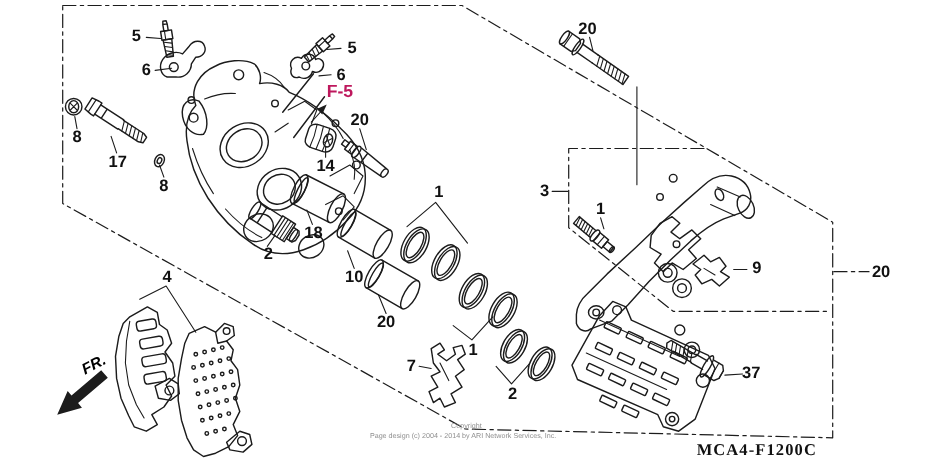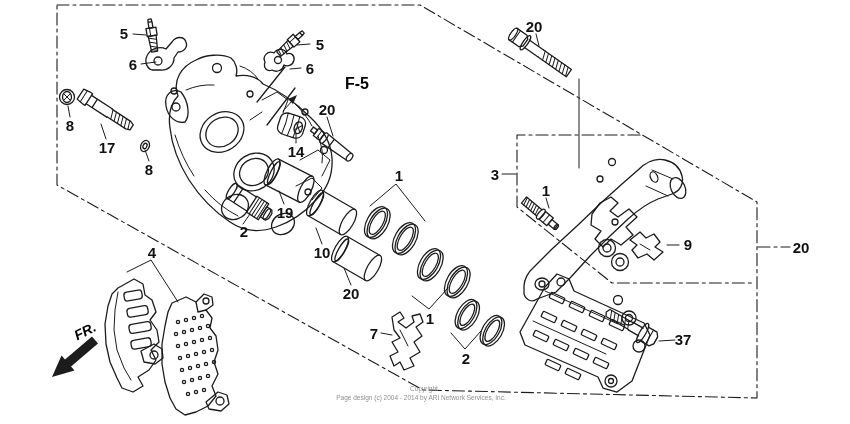--- a/index.html
+++ b/index.html
@@ -7,21 +7,21 @@
          font-family:"Liberation Sans",sans-serif;}
   #art{position:absolute;left:0;top:0;}
   #art path,#art ellipse,#art circle,#art line,#art rect,#art polyline{
     stroke:#1c1c1c;fill:none;stroke-width:1.3;stroke-linecap:round;stroke-linejoin:round;}
   #art .thin{stroke-width:1;}
   #art .dashdot{stroke-dasharray:12 4 3 4;stroke-width:1.1;}
   #art .solidfill{fill:#1c1c1c;stroke:none;}
   .callout{position:absolute;transform:translate(-50%,-50%);
     font:700 15px "Liberation Sans",sans-serif;color:#111;letter-spacing:0;white-space:nowrap;}
   .ref-label{position:absolute;transform:translate(-50%,-50%);
-    font:700 16px "Liberation Sans",sans-serif;color:#000000;margin-left:48px;}
+    font:700 16px "Liberation Sans",sans-serif;color:#be185d;}
   .fr-label{position:absolute;transform:translate(-50%,-50%) rotate(-27deg);
     font:italic 700 14px "Liberation Sans",sans-serif;color:#000;}
   .fig-code{position:absolute;transform:translate(-50%,-50%);
     font:700 15px "Liberation Serif",serif;color:#111;letter-spacing:1px;}
   .watermark{position:absolute;transform:translate(-50%,-50%);
     font:400 6.5px "Liberation Sans",sans-serif;color:#8f8f8f;white-space:nowrap;}
 </style>
 </head>
 <body>
 
@@ -382,32 +382,33 @@
   <div class="callout" style="left:124px;top:33px">5</div>
   <div class="callout" style="left:133px;top:64px">6</div>
   <div class="callout" style="left:320px;top:44px">5</div>
   <div class="callout" style="left:310px;top:68px">6</div>
   <div class="callout" style="left:327px;top:109px">20</div>
   <div class="callout" style="left:296px;top:151px">14</div>
   <div class="callout" style="left:70px;top:125px">8</div>
   <div class="callout" style="left:107px;top:147px">17</div>
   <div class="callout" style="left:149px;top:169px">8</div>
   <div class="callout" style="left:244px;top:231px">2</div>
-  <div class="callout" style="left:285px;top:212px">19</div>
+  <div class="callout" style="left:285px;top:212px">18</div>
   <div class="callout" style="left:322px;top:252px">10</div>
   <div class="callout" style="left:351px;top:293px">20</div>
   <div class="callout" style="left:399px;top:175px">1</div>
   <div class="callout" style="left:430px;top:318px">1</div>
   <div class="callout" style="left:466px;top:358px">2</div>
   <div class="callout" style="left:374px;top:333px">7</div>
   <div class="callout" style="left:152px;top:252px">4</div>
   <div class="callout" style="left:495px;top:174px">3</div>
   <div class="callout" style="left:546px;top:190px">1</div>
   <div class="callout" style="left:688px;top:244px">9</div>
   <div class="callout" style="left:801px;top:247px">20</div>
   <div class="callout" style="left:534px;top:26px">20</div>
   <div class="callout" style="left:683px;top:339px">37</div>
 
   <div class="ref-label" style="left:309px;top:84px">F-5</div>
   <div class="fr-label" style="left:85px;top:331px">FR.</div>
+  <div class="fig-code" style="left:688px;top:410px">MCA4-F1200C</div>
   <div class="watermark" style="left:424px;top:388px">Copyright</div>
   <div class="watermark" style="left:421px;top:397px">Page design (c) 2004 - 2014 by ARI Network Services, Inc.</div>
 </div>
 
 </body></html>

